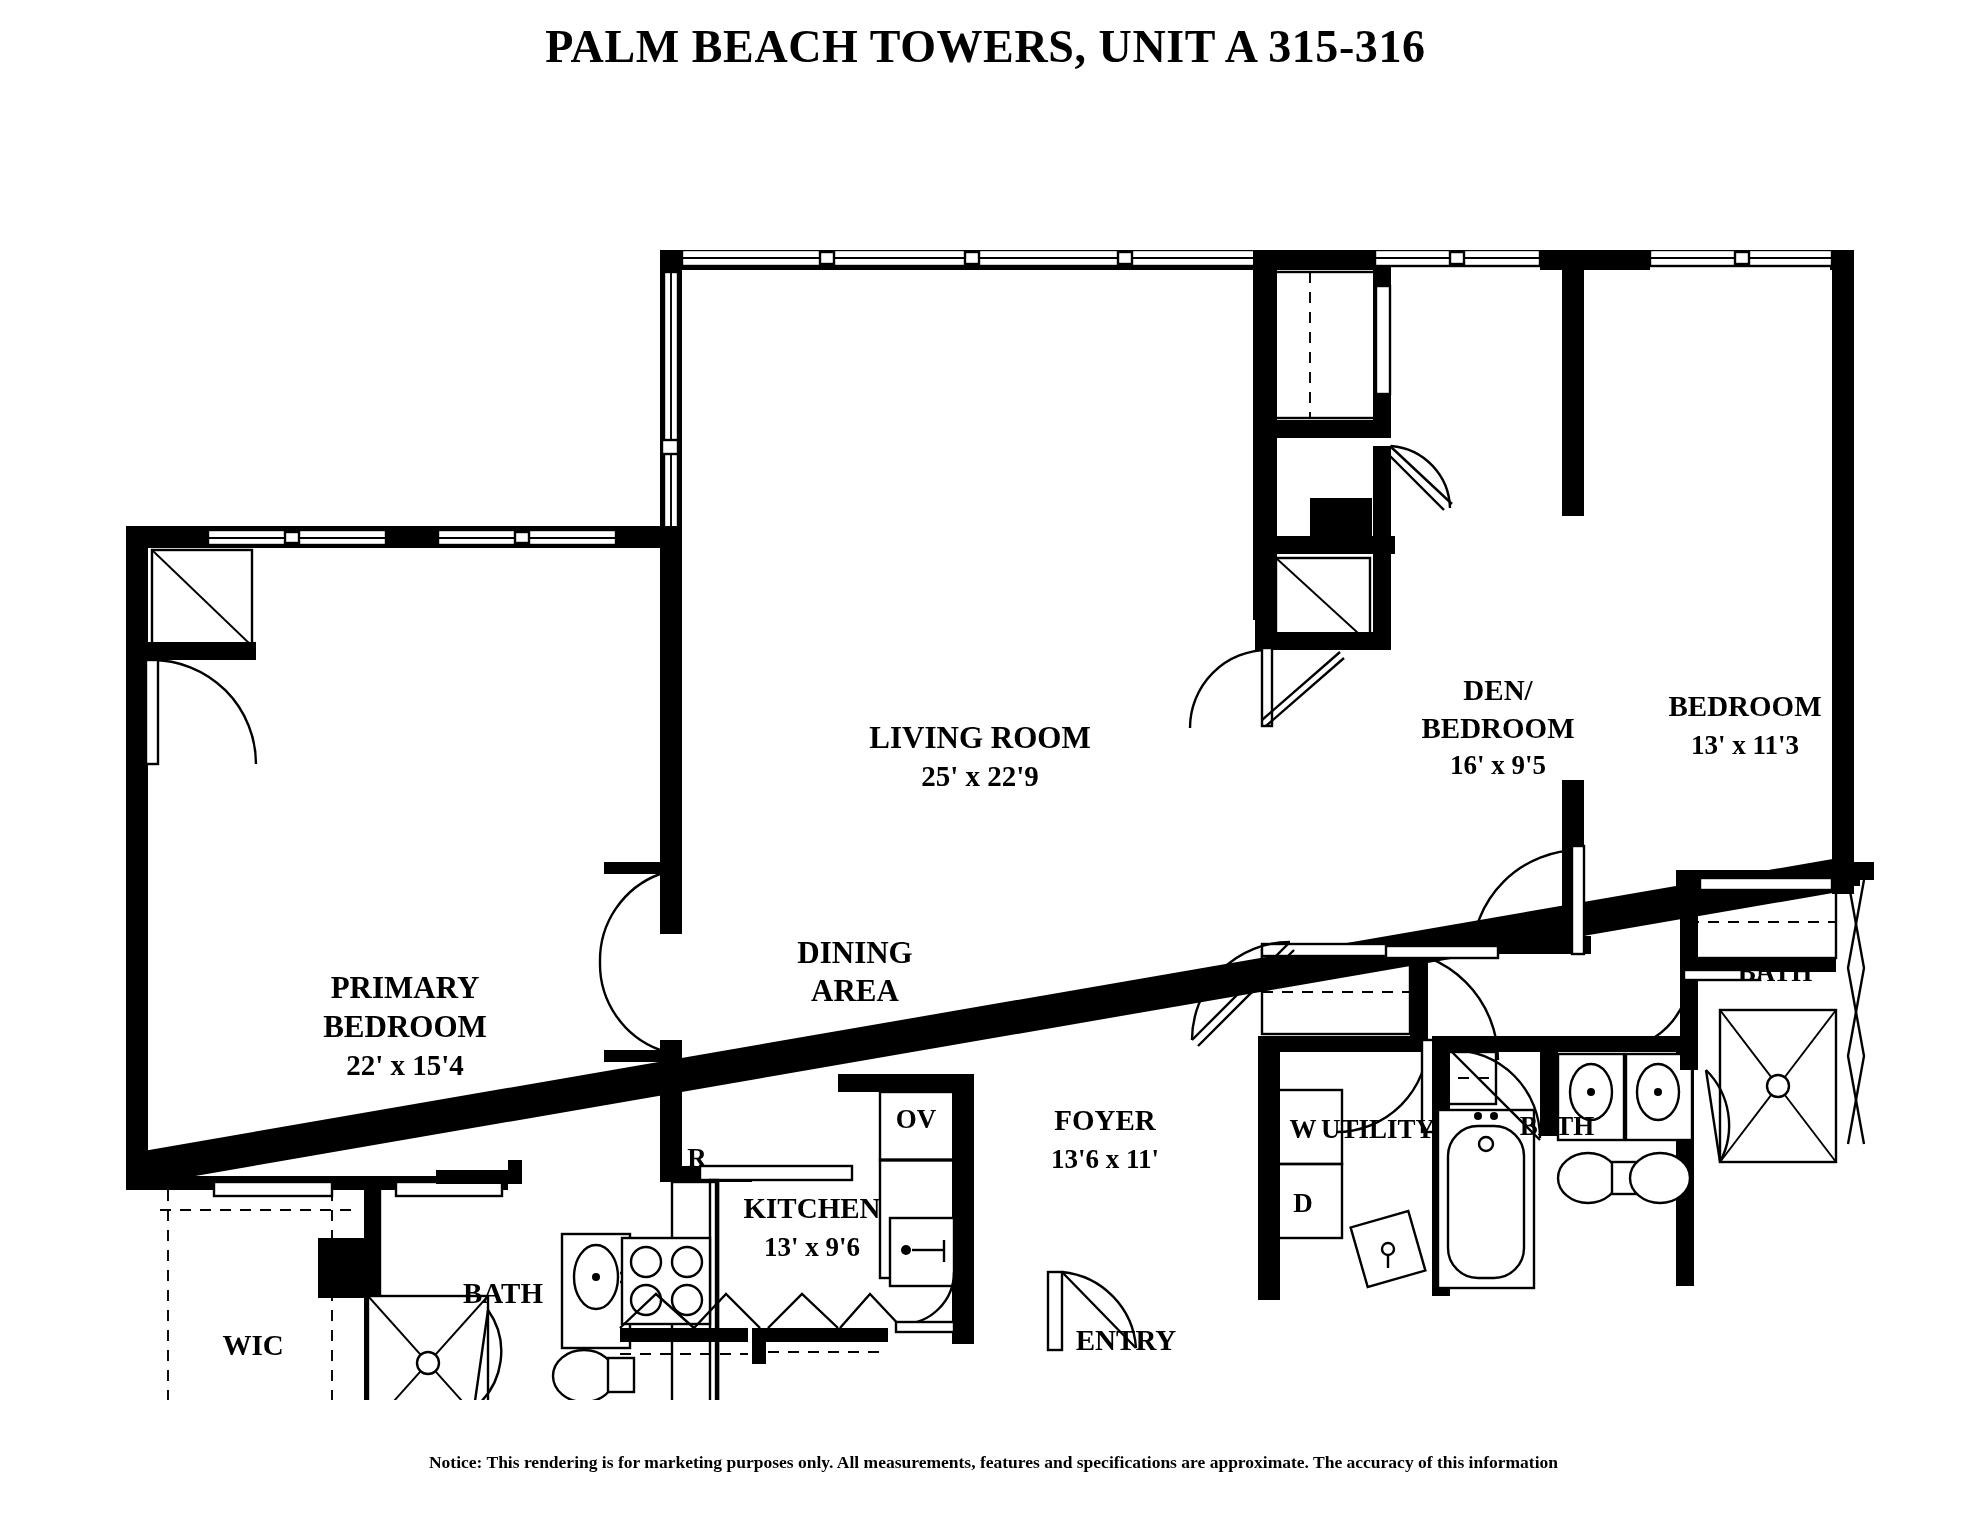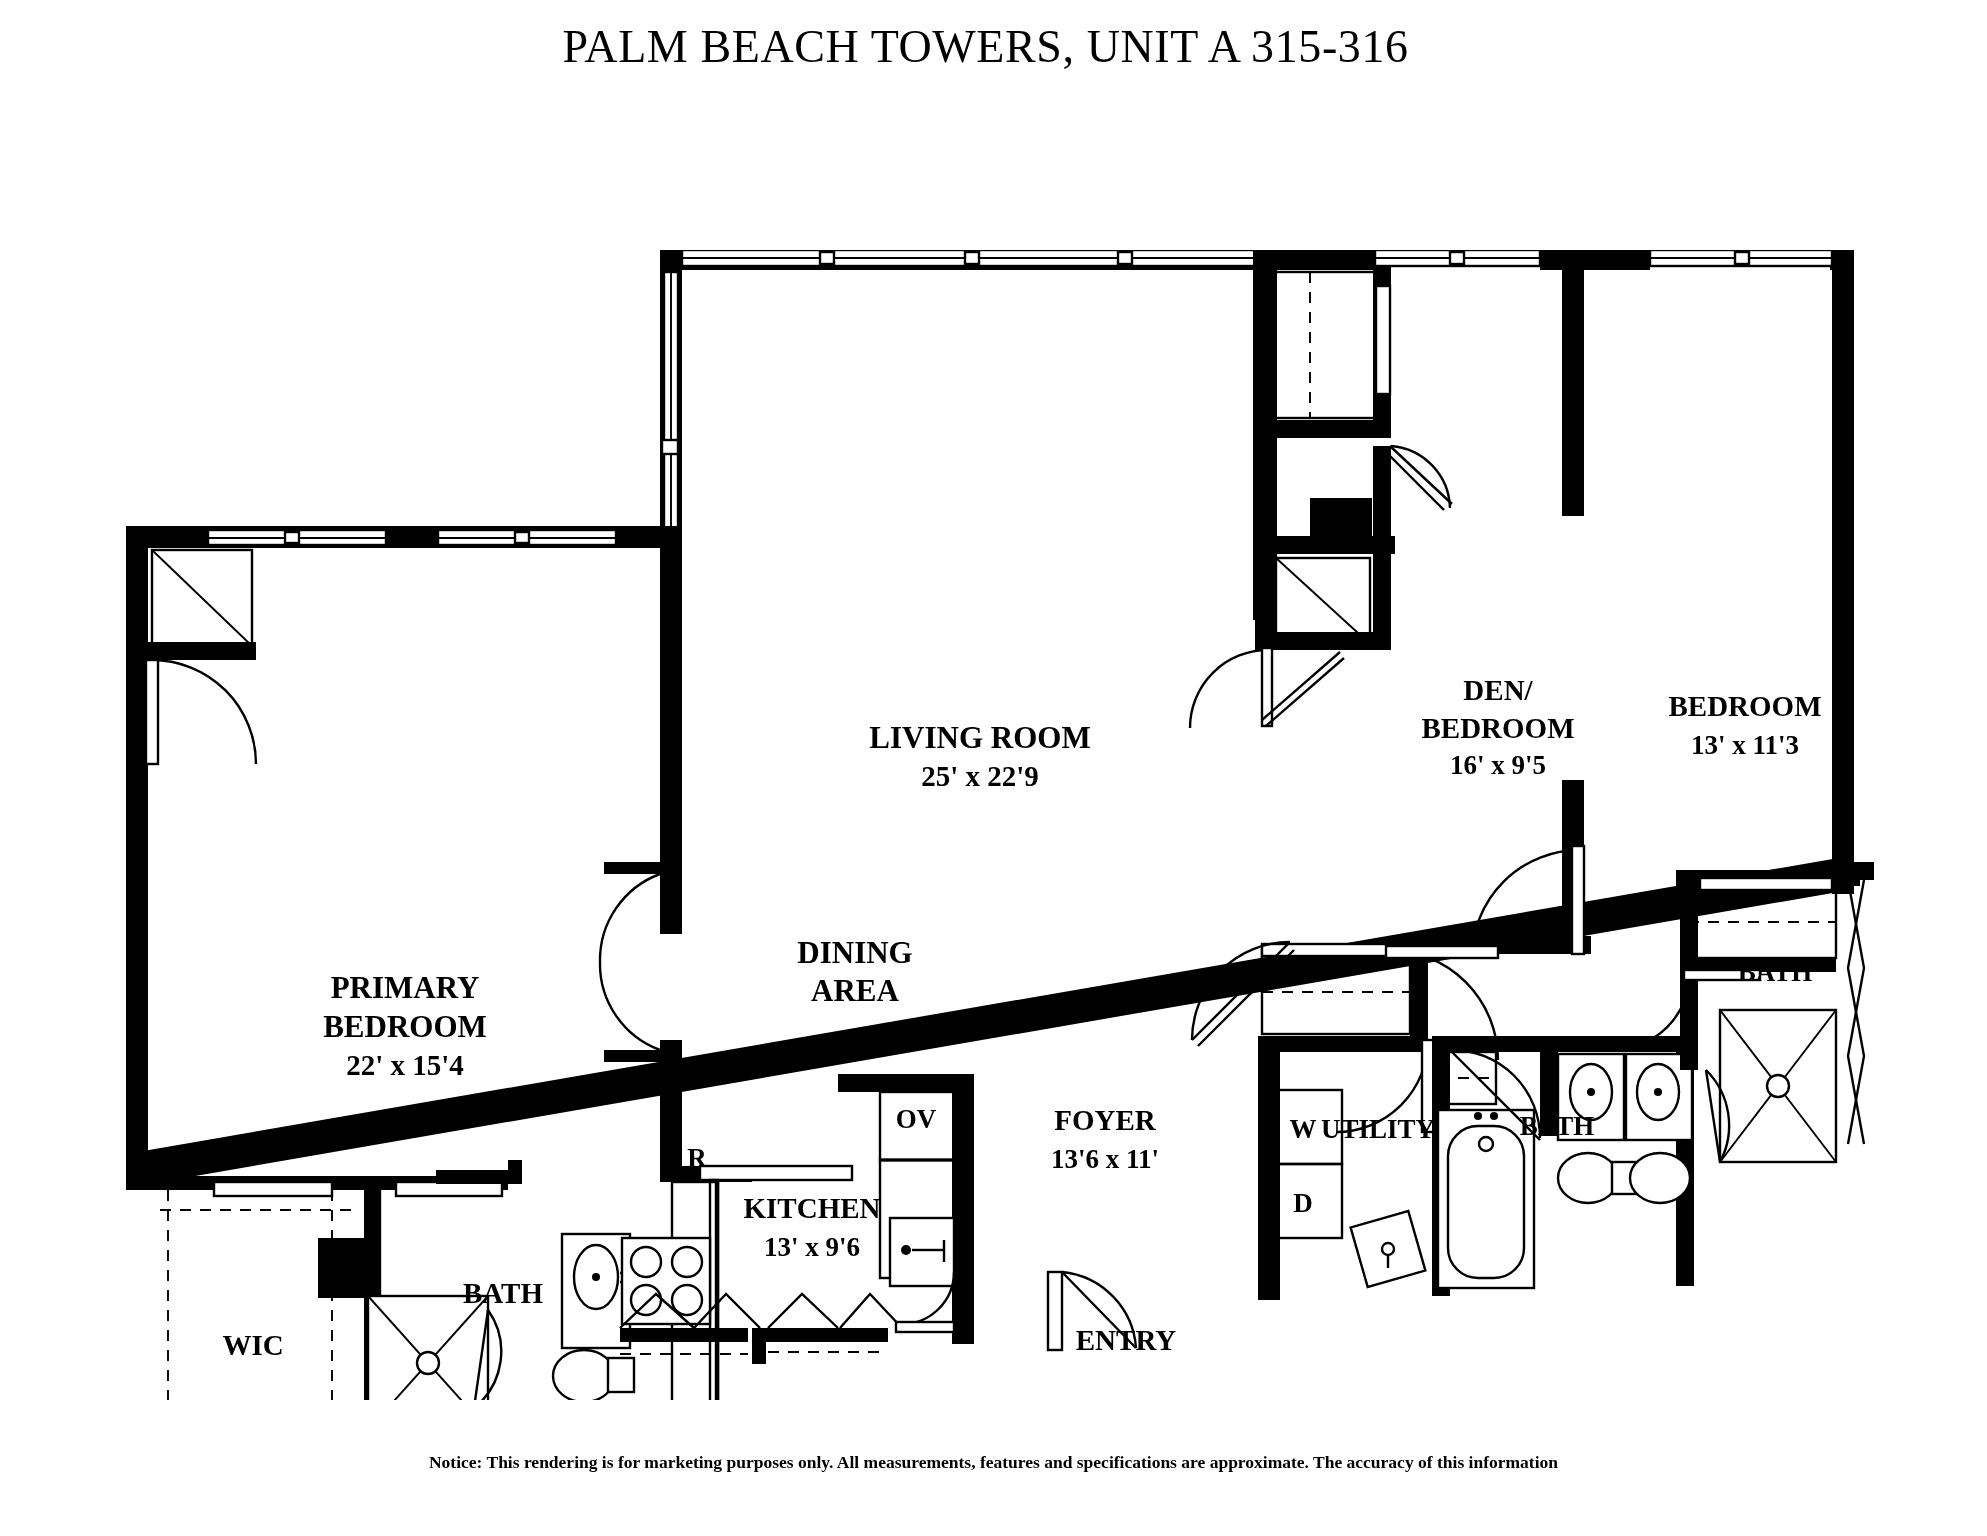--- a/index.html
+++ b/index.html
@@ -22,21 +22,21 @@
     height: 1536px;
     background: #ffffff;
   }
   #plan-title {
     position: absolute;
     top: 20px;
     left: 0;
     width: 1971px;
     text-align: center;
     font-size: 46px;
-    font-weight: normal;
+    font-weight: bold;
     letter-spacing: 0.6px;
     font-family: "Liberation Serif", "DejaVu Serif", serif;
     white-space: nowrap;
   }
   #plan-wrap {
     position: absolute;
     top: 250px;
     left: 0;
     width: 1987px;
     height: 1150px;

